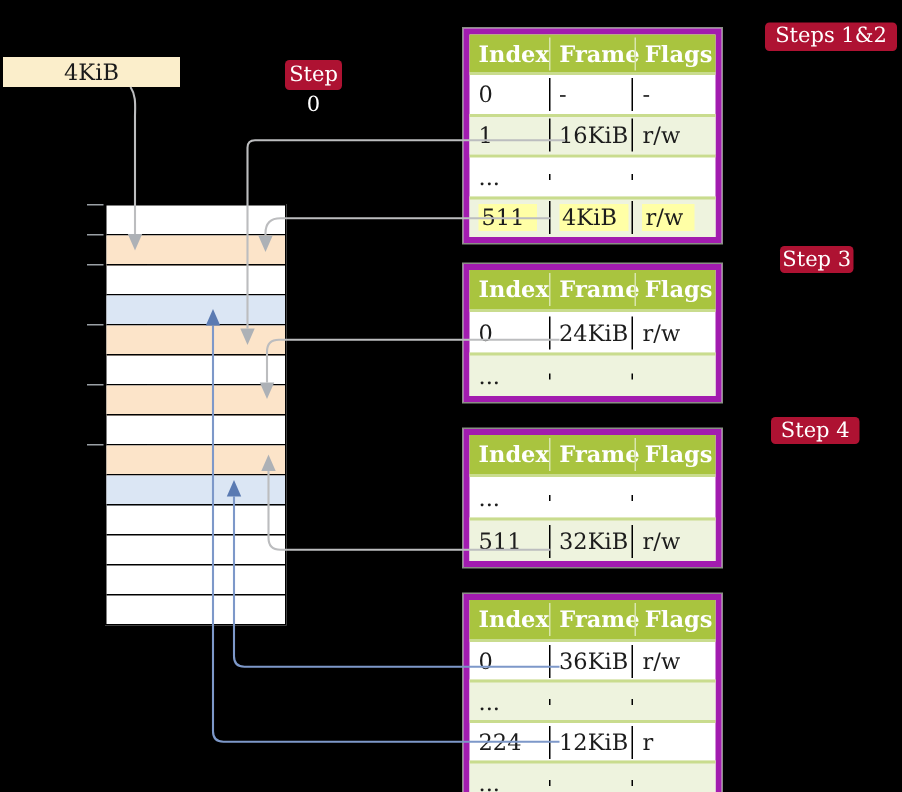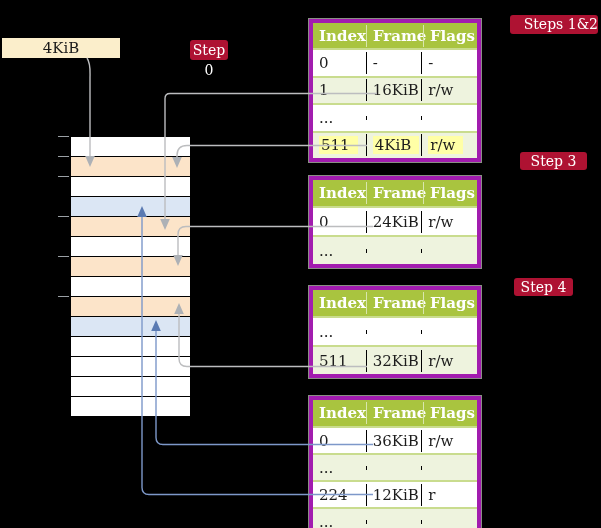--- a/index.html
+++ b/index.html
@@ -12,22 +12,22 @@
   .frame-label{
     left:2px;top:38px;width:118px;height:20px;background:#fbeecb;
     color:#1a1a1a;font-size:15px;line-height:20px;text-align:center;
   }
   
   .badge{
     background:#ae1232;color:#fff;font-size:14px;text-align:center;
     border-radius:3px;line-height:19px;height:19px;
   }
   #badge-step0  {left:190px;top:40px;width:38px;height:20px;line-height:20px;}
-  #badge-steps12{left:510px;top:15px;width:88px;text-align:right;}
-  #badge-step3  {left:520px;top:152px;width:67px;height:18px;line-height:18px;}
+  #badge-steps12{left:510px;top:15px;width:88px;}
+  #badge-step3  {left:520px;top:164px;width:49px;height:18px;line-height:18px;}
   #badge-step4  {left:514px;top:278px;width:59px;height:18px;line-height:18px;}
   
   #memory-column{
     left:70px;top:136px;width:121px;height:281px;background:#fff;
     border:1.5px solid #000;box-sizing:border-box;
     display:flex;flex-direction:column;
   }
   .mem-row{flex:1;border-bottom:1.5px solid #000;}
   .mem-row:last-child{border-bottom:none;}
   .mem-row.pagetable{background:#fce4c9;}

